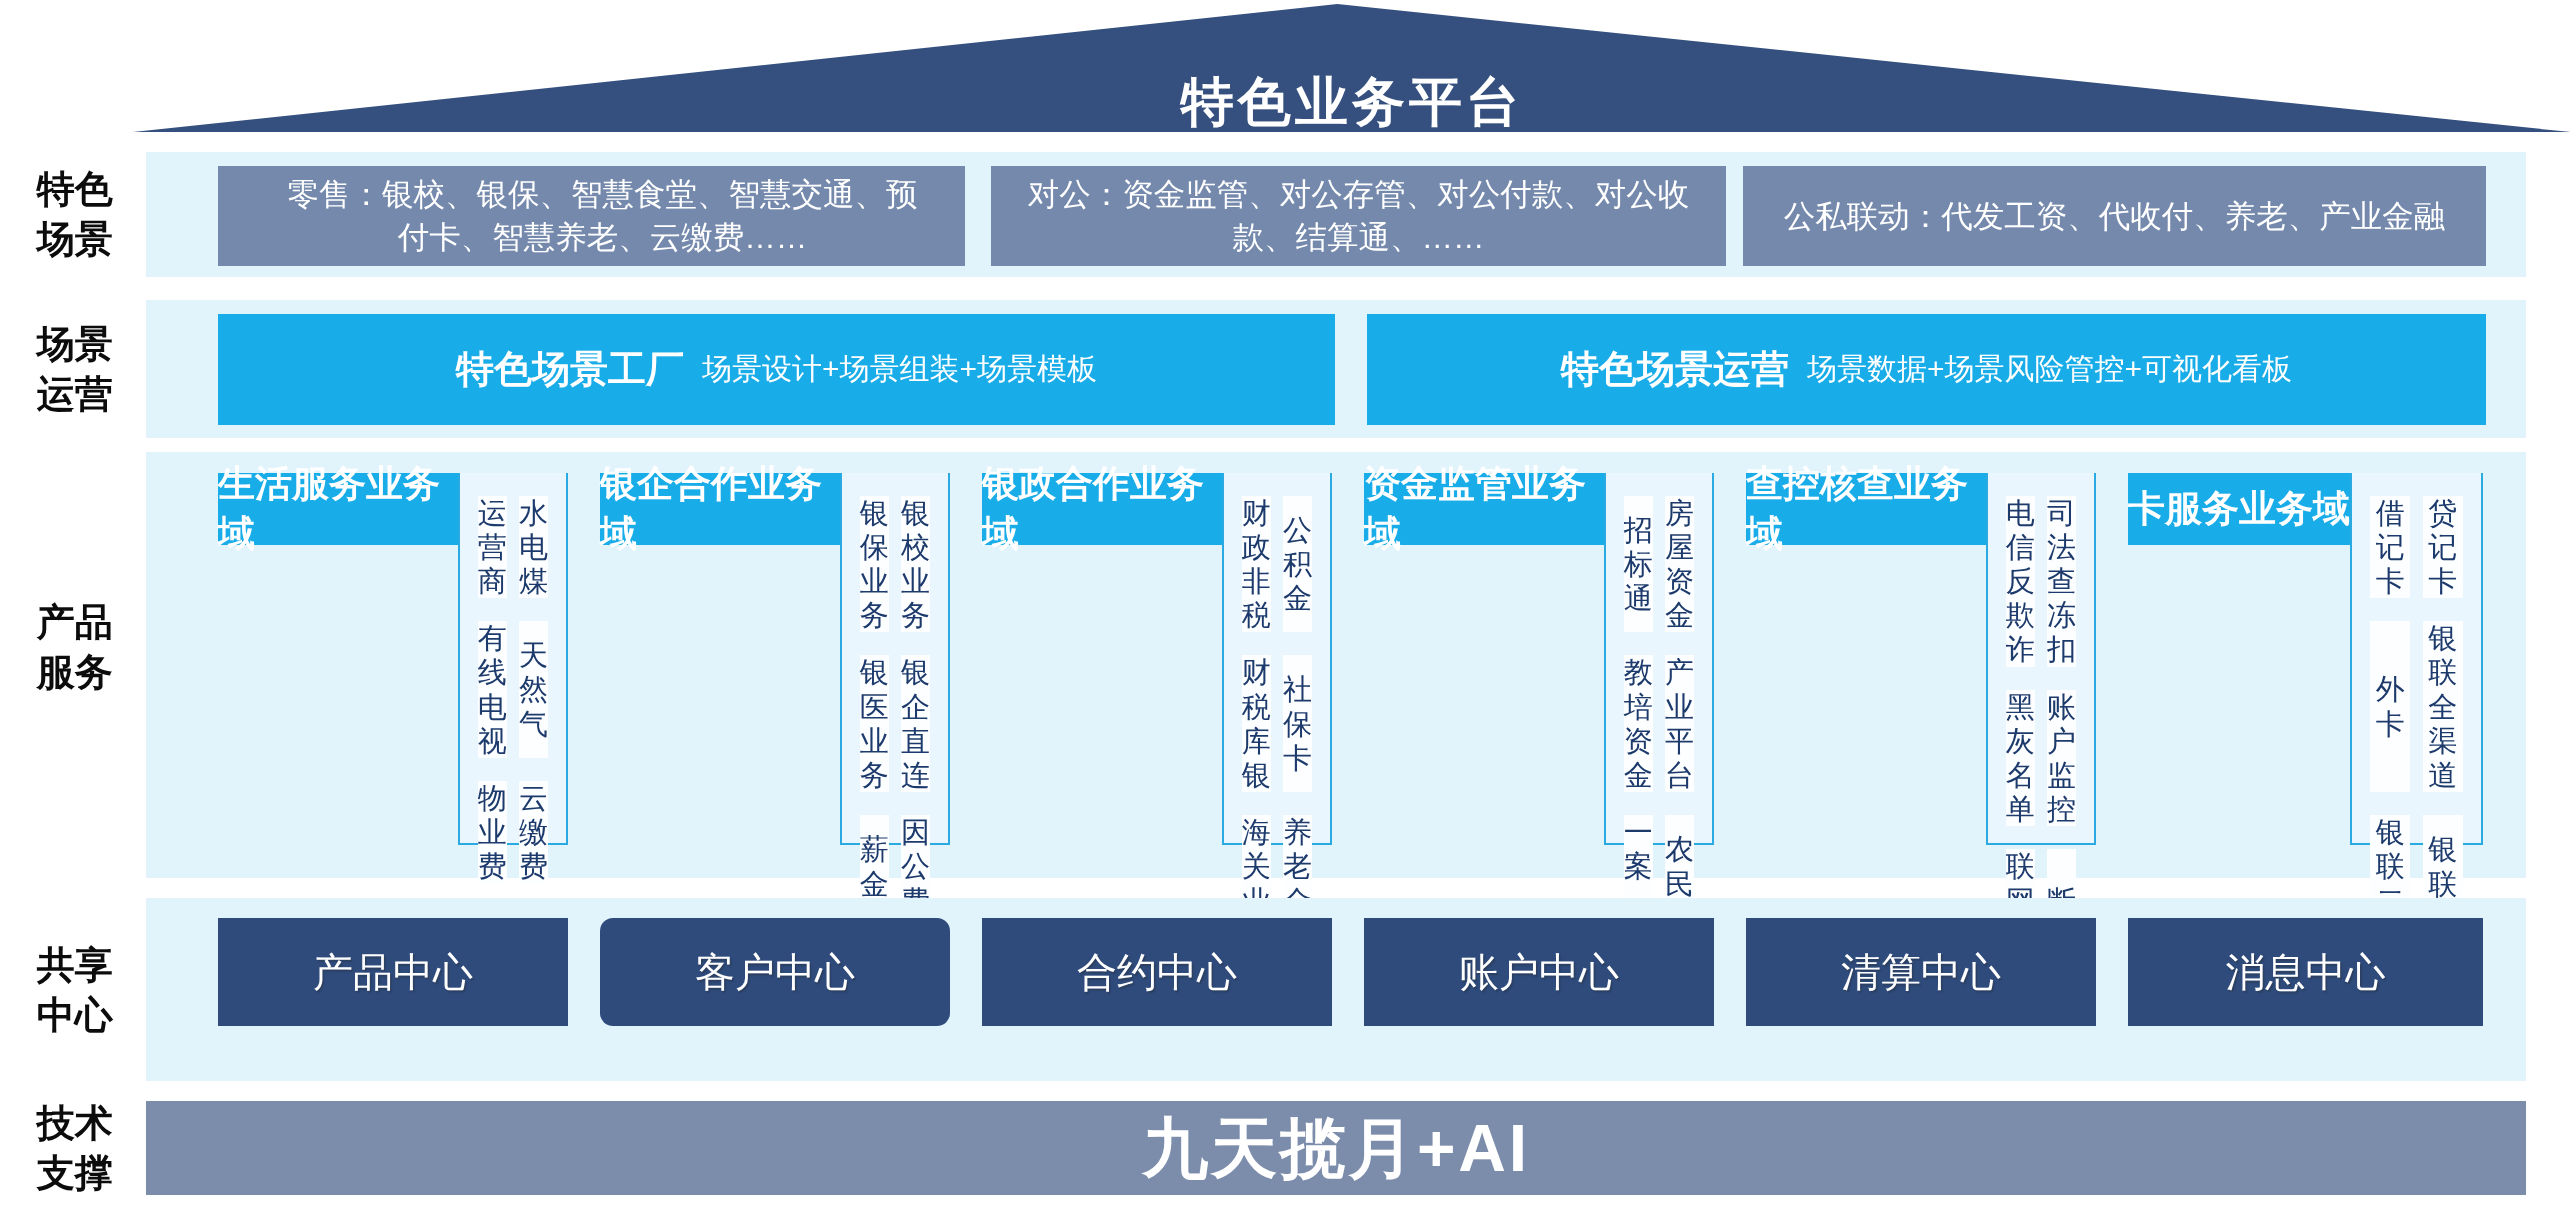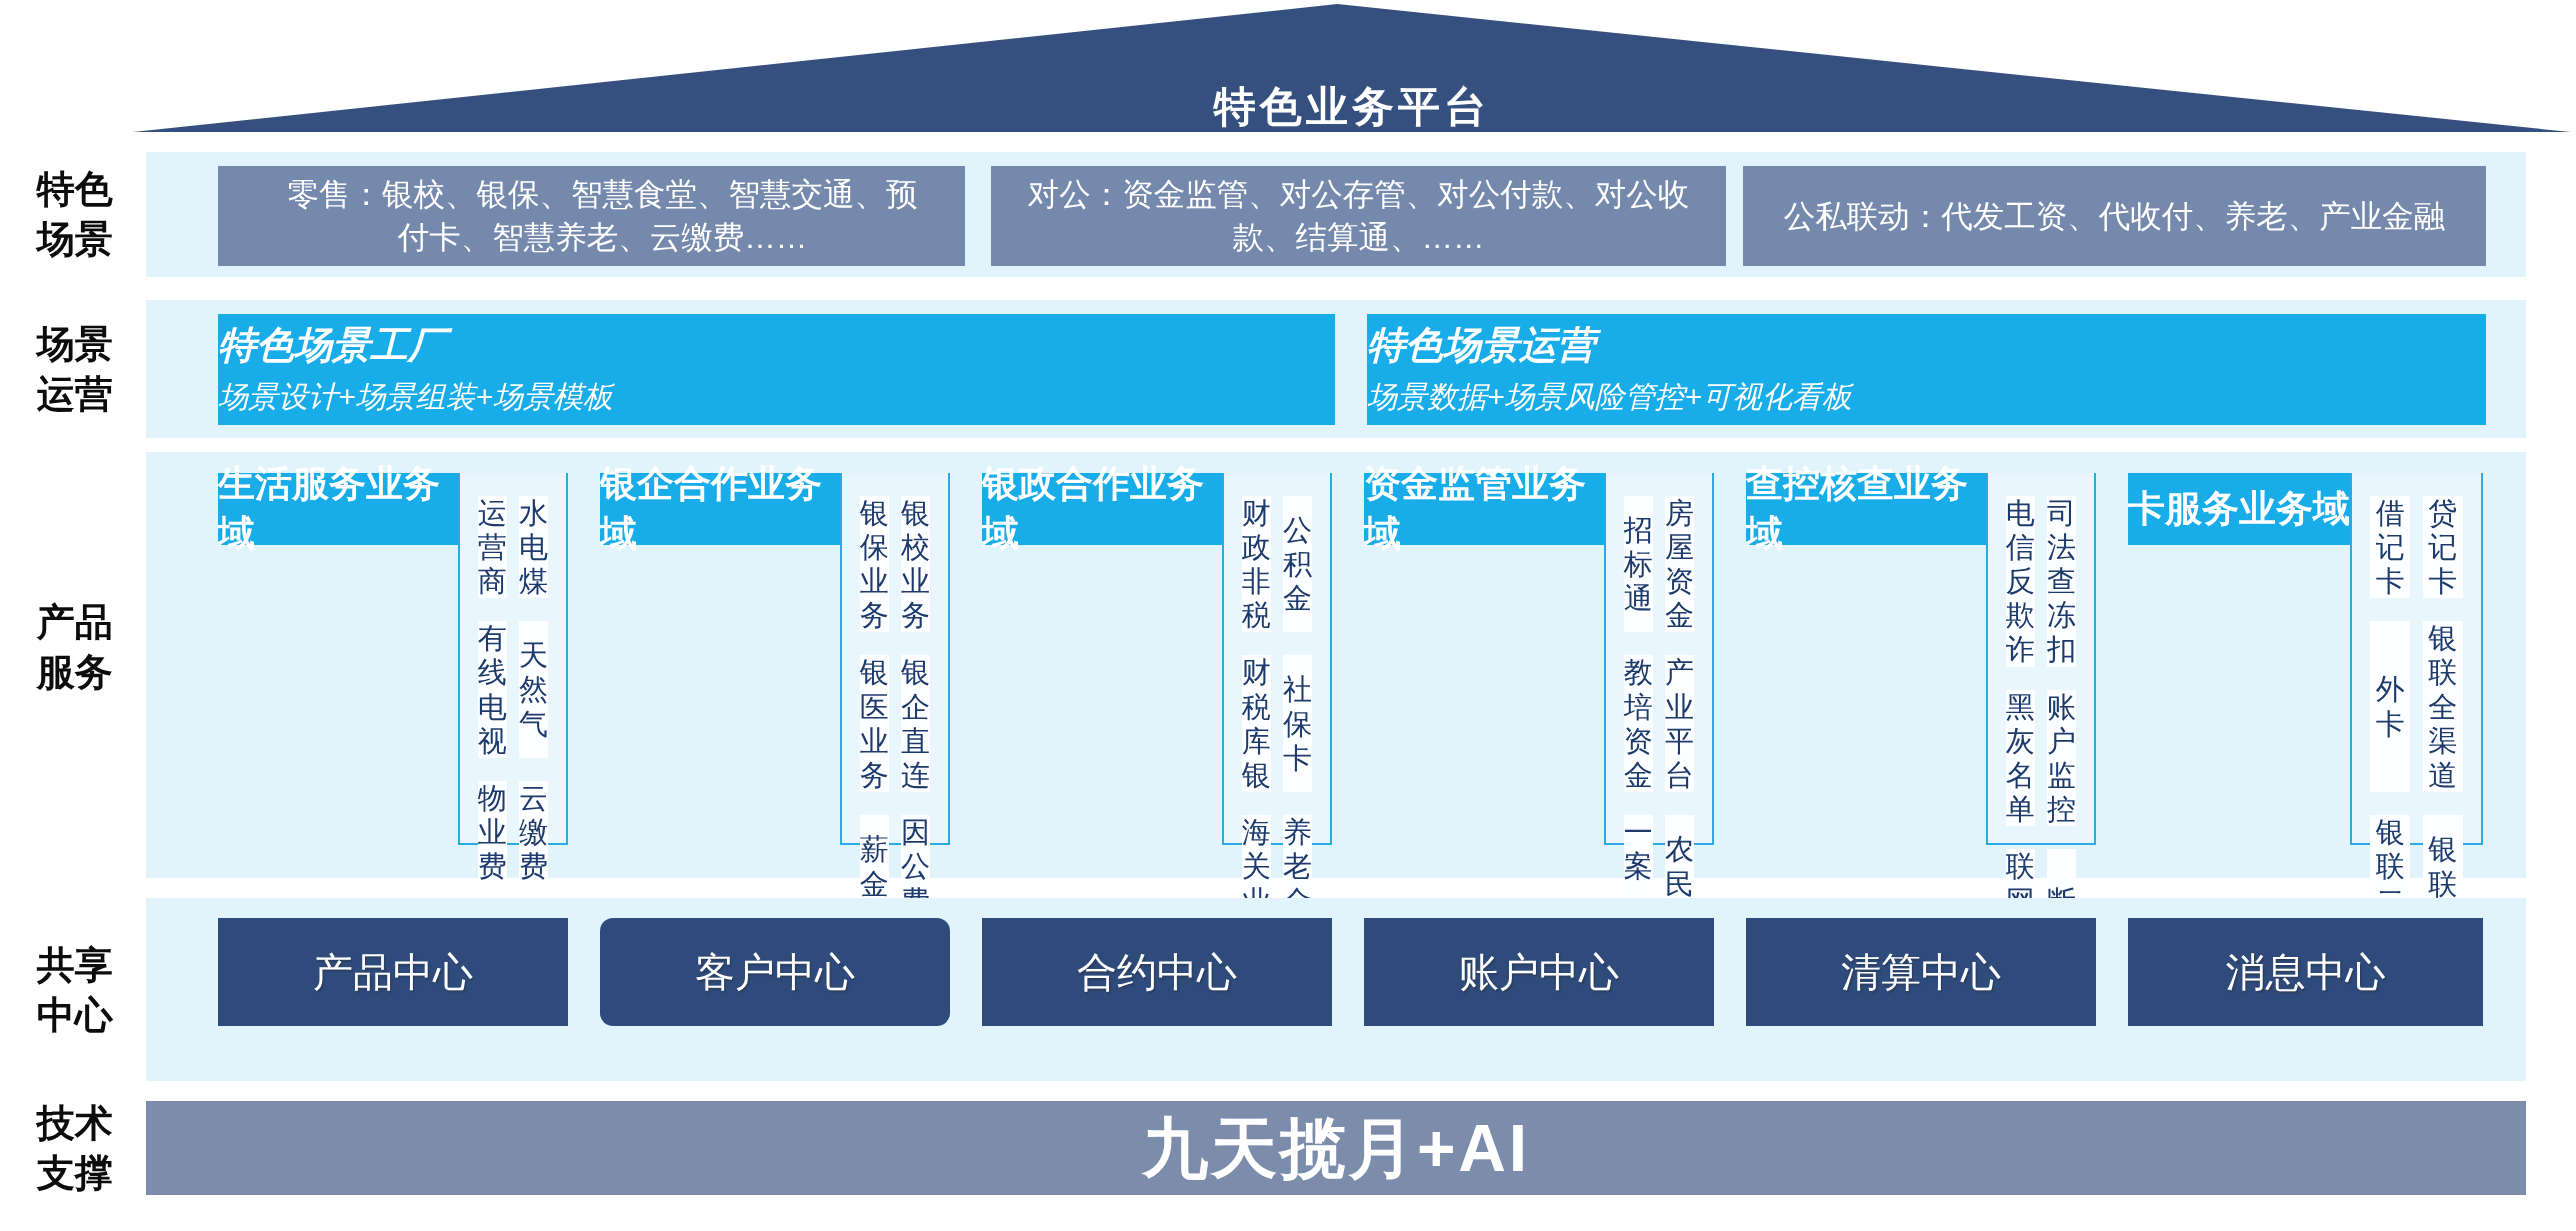--- a/index.html
+++ b/index.html
@@ -4,21 +4,21 @@
 <style>
   html,body{margin:0;padding:0;background:#ffffff;}
   body{font-family:"Liberation Sans","DejaVu Sans",sans-serif;}
   #canvas{position:relative;width:2576px;height:1232px;background:#ffffff;overflow:hidden;}
 
   
   .roof{position:absolute;left:133px;top:4.1px;width:2438px;height:128px;
         background:#35507e;
         clip-path:polygon(0 100%,49.4% 0,100% 100%);
         display:flex;align-items:flex-end;justify-content:center;}
-  .roof-title{color:#ffffff;font-size:42px;font-weight:700;letter-spacing:4.1px;
+  .roof-title{color:#ffffff;font-size:53px;font-weight:700;letter-spacing:4.1px;
               padding-bottom:4.1px;line-height:1;}
 
   
   .rail-label{position:absolute;left:12.3px;width:125px;text-align:center;
               transform:translateY(-50%);
               color:#0c0c0c;font-size:38px;font-weight:600;line-height:1.32;
               white-space:pre-line;}
 
   
   .band{position:absolute;left:146px;width:2380px;background:#e1f3fb;}
@@ -34,22 +34,22 @@
   .scene-box .inner{width:100%;}
   #scene-box-0{left:72px;width:747px;}
   #scene-box-0 .inner{padding:0 38px;margin-left:22px;}
   #scene-box-1{left:845px;width:735px;}
   #scene-box-1 .inner{padding:0 34px;}
   #scene-box-2{left:1597px;width:743px;}
   #scene-box-2 .inner{padding:0 20.5px;}
 
   
   .op-box{position:absolute;top:13.7px;height:111px;background:#18ace8;color:#ffffff;
-          display:flex;flex-direction:column;justify-content:center;
-          gap:18px;font-style:italic;}
+          display:flex;flex-direction:row;align-items:center;justify-content:center;
+          gap:18px;}
   #op-box-0{left:72px;width:1117px;}
   #op-box-1{left:1221px;width:1119px;}
   .op-title{font-size:38px;font-weight:700;line-height:1;}
   .op-subtitle{font-size:30px;line-height:1;}
 
   
   .prod-col{position:absolute;top:20.5px;width:350px;height:372px;
             display:flex;flex-direction:row;}
   .prod-header{height:72px;background:#18ace8;color:#ffffff;
                font-size:37px;font-weight:700;

